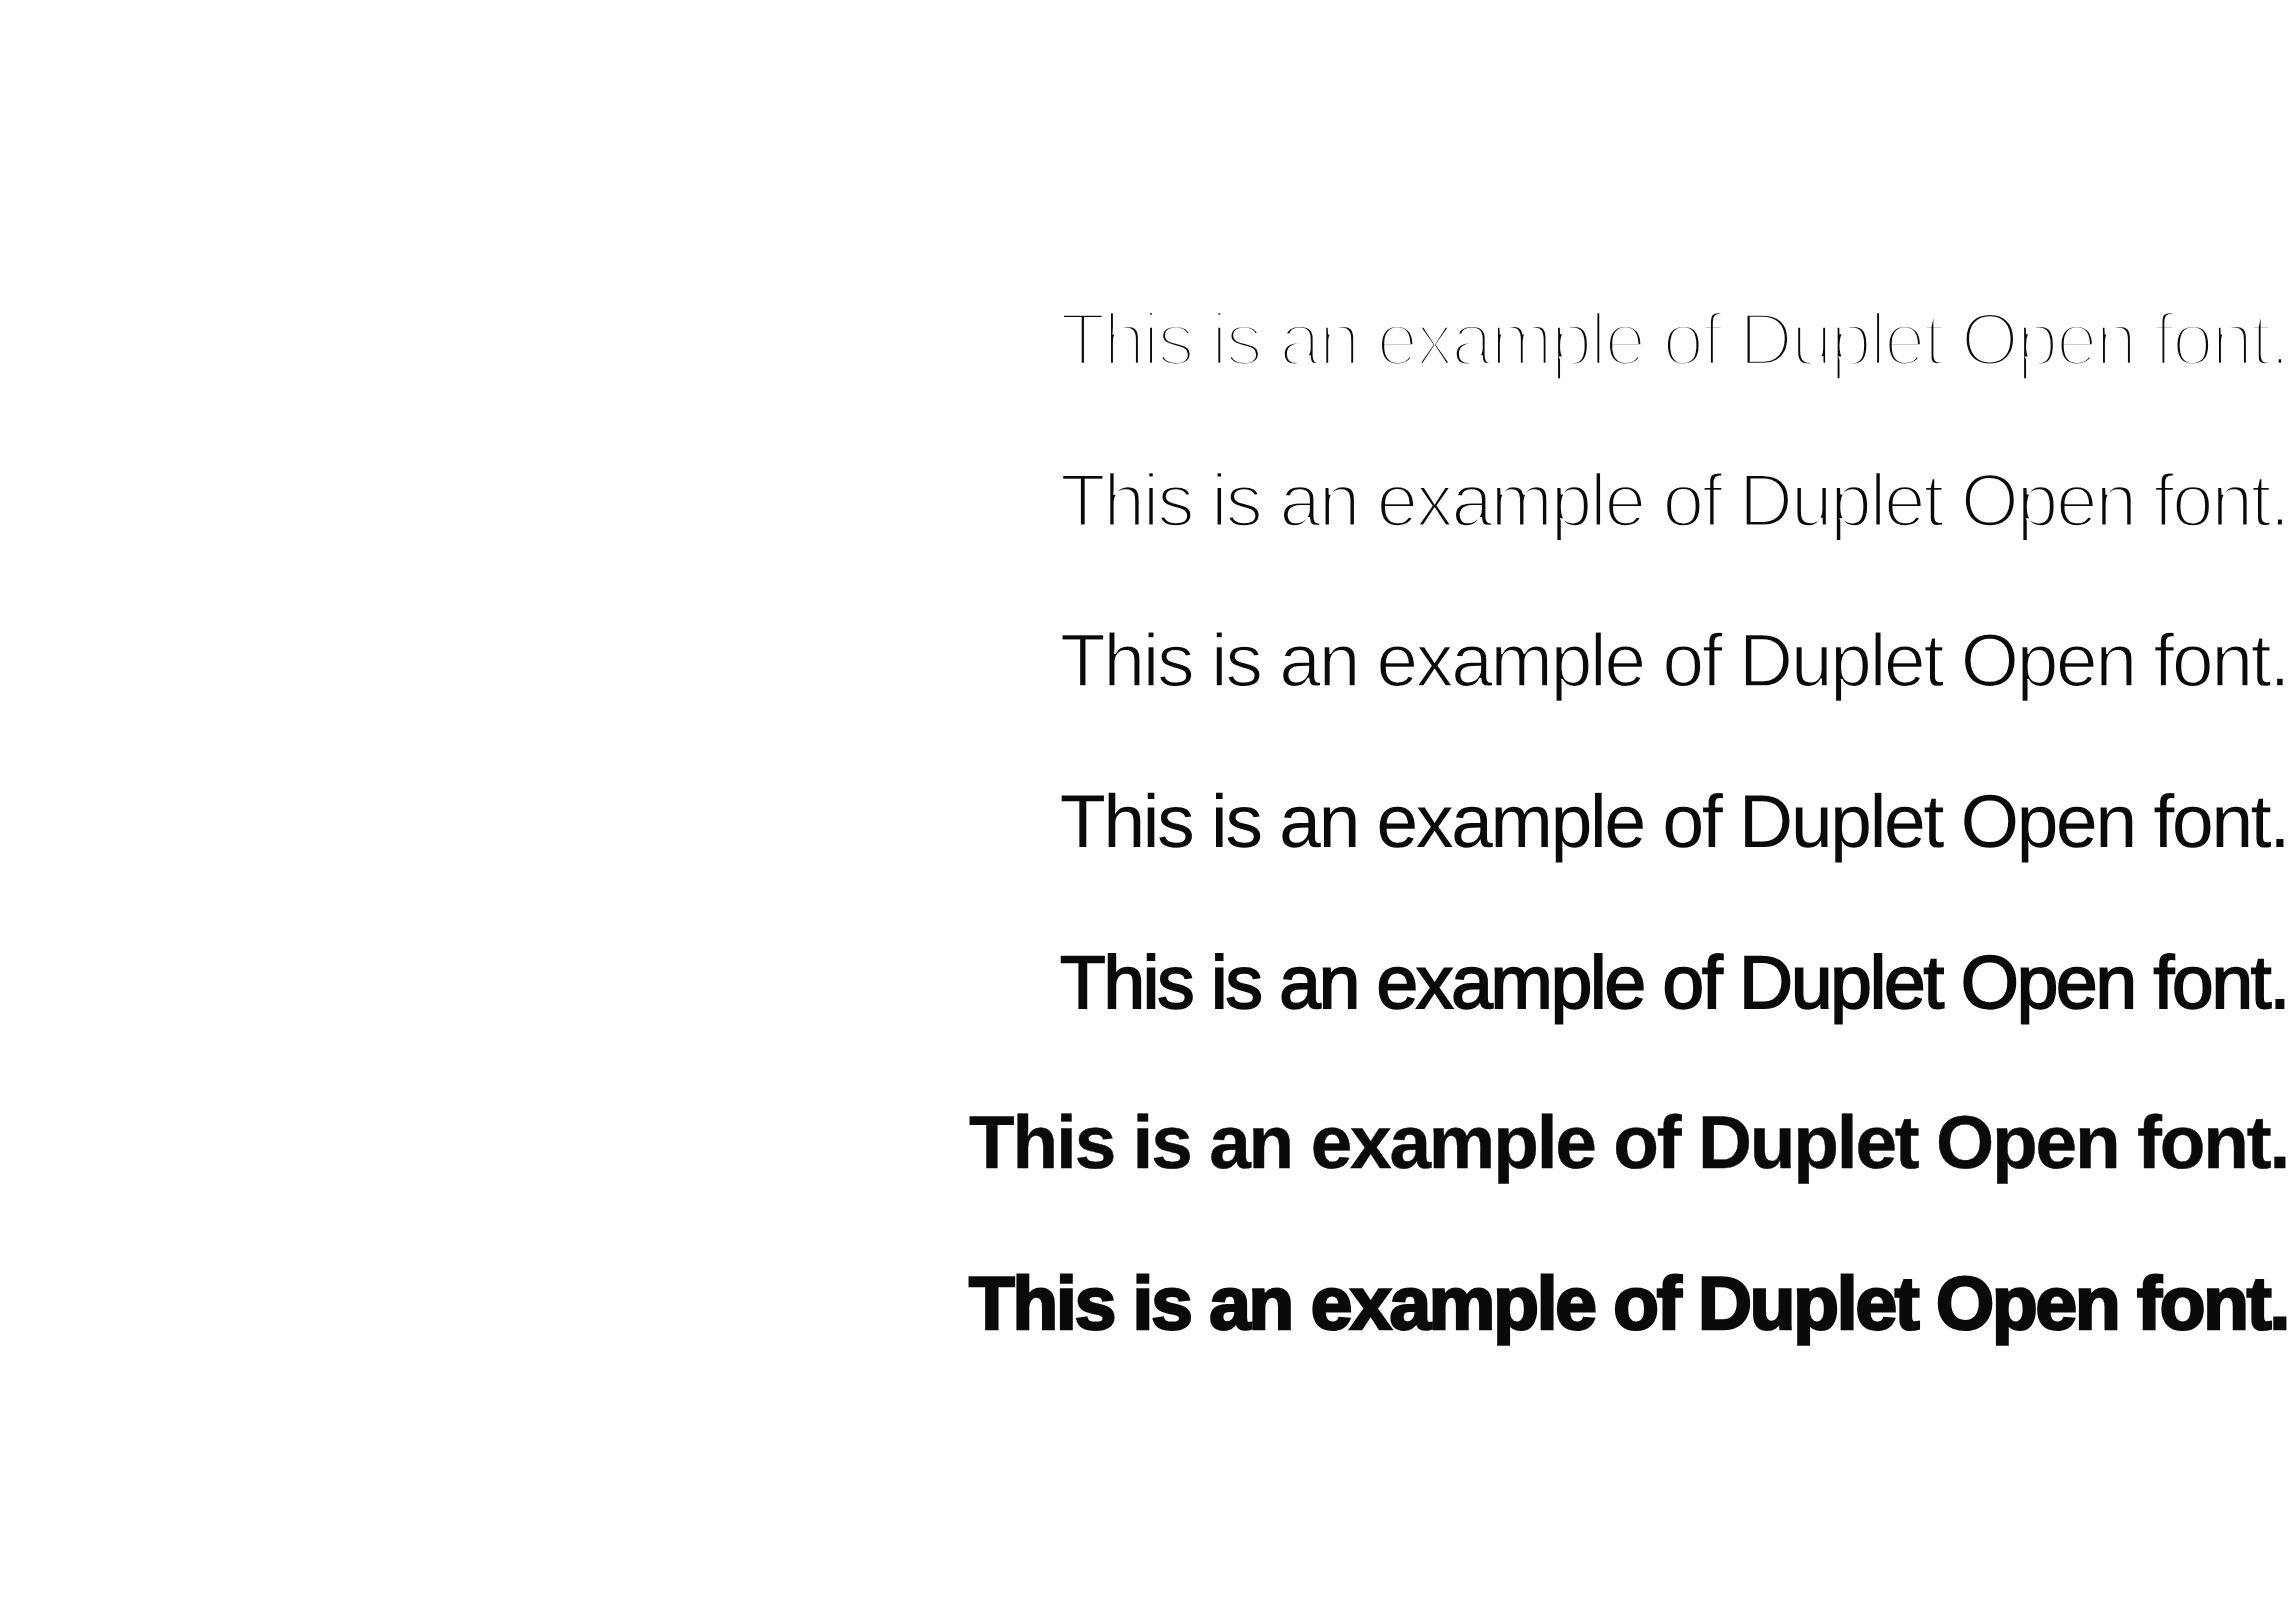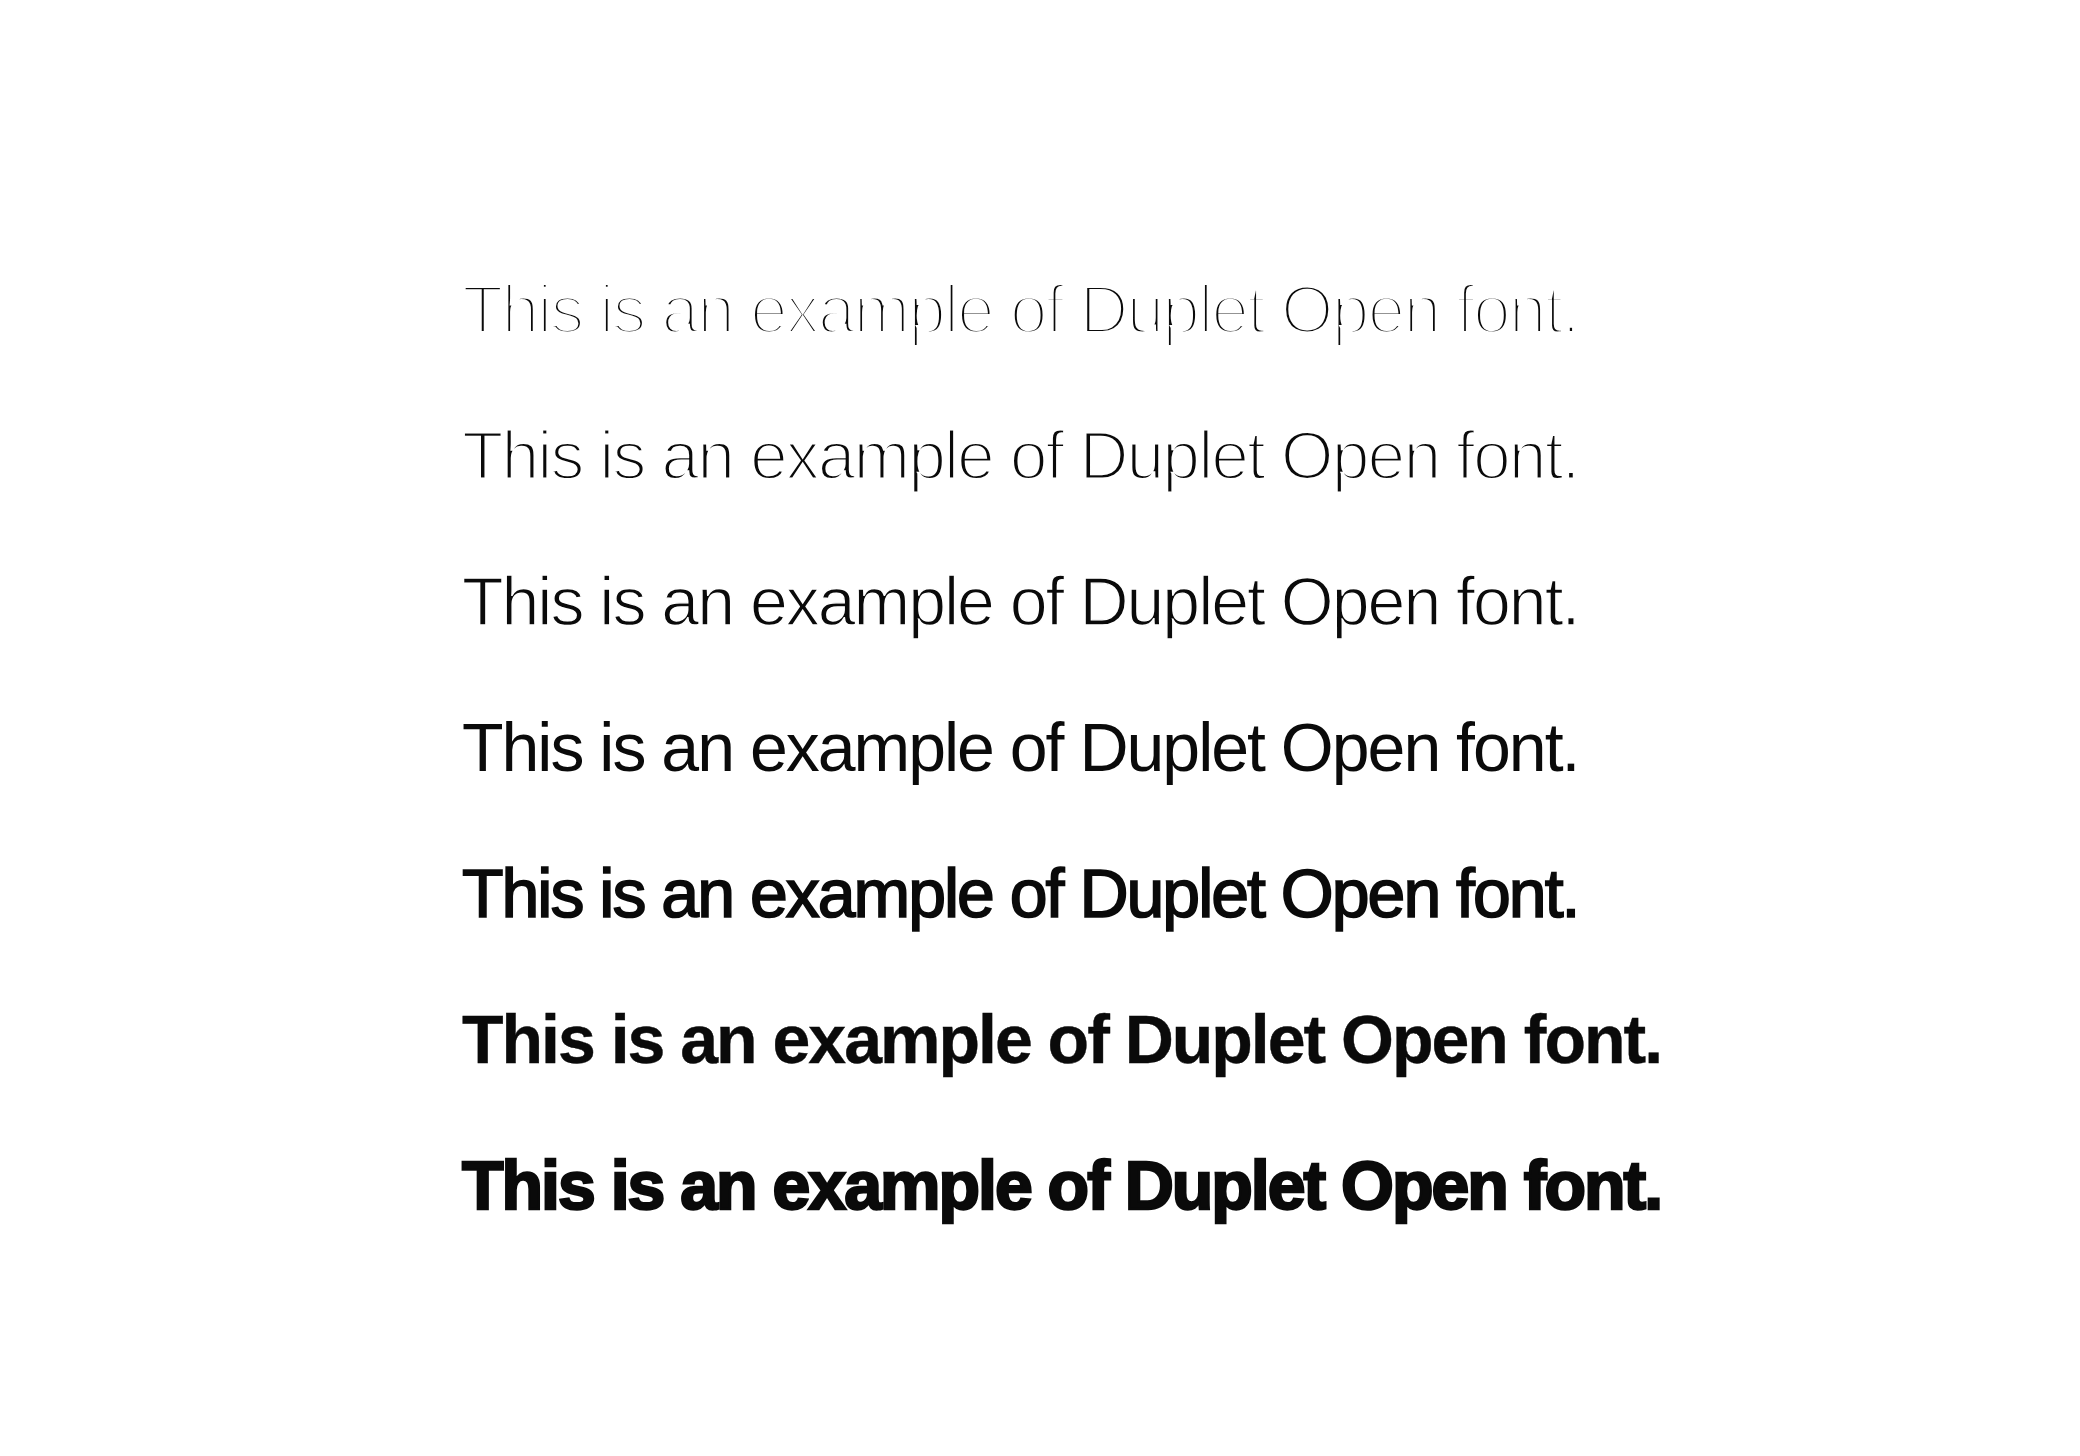--- a/index.html
+++ b/index.html
@@ -10,20 +10,21 @@
     background: #ffffff;
     overflow: hidden;
   }
   .specimen {
     box-sizing: border-box;
     padding-top: 236px;
     padding-left: 462px;
     width: 2080px;
     height: 1456px;
     background: #ffffff;
+    text-align: right;
   }
   .specimen-line {
     margin: 0;
     padding: 0;
     height: 146px;
     line-height: 146px;
     font-family: "Liberation Sans", sans-serif;
     font-size: 68px;
     letter-spacing: -2px;
     color: #0a0a0a;

